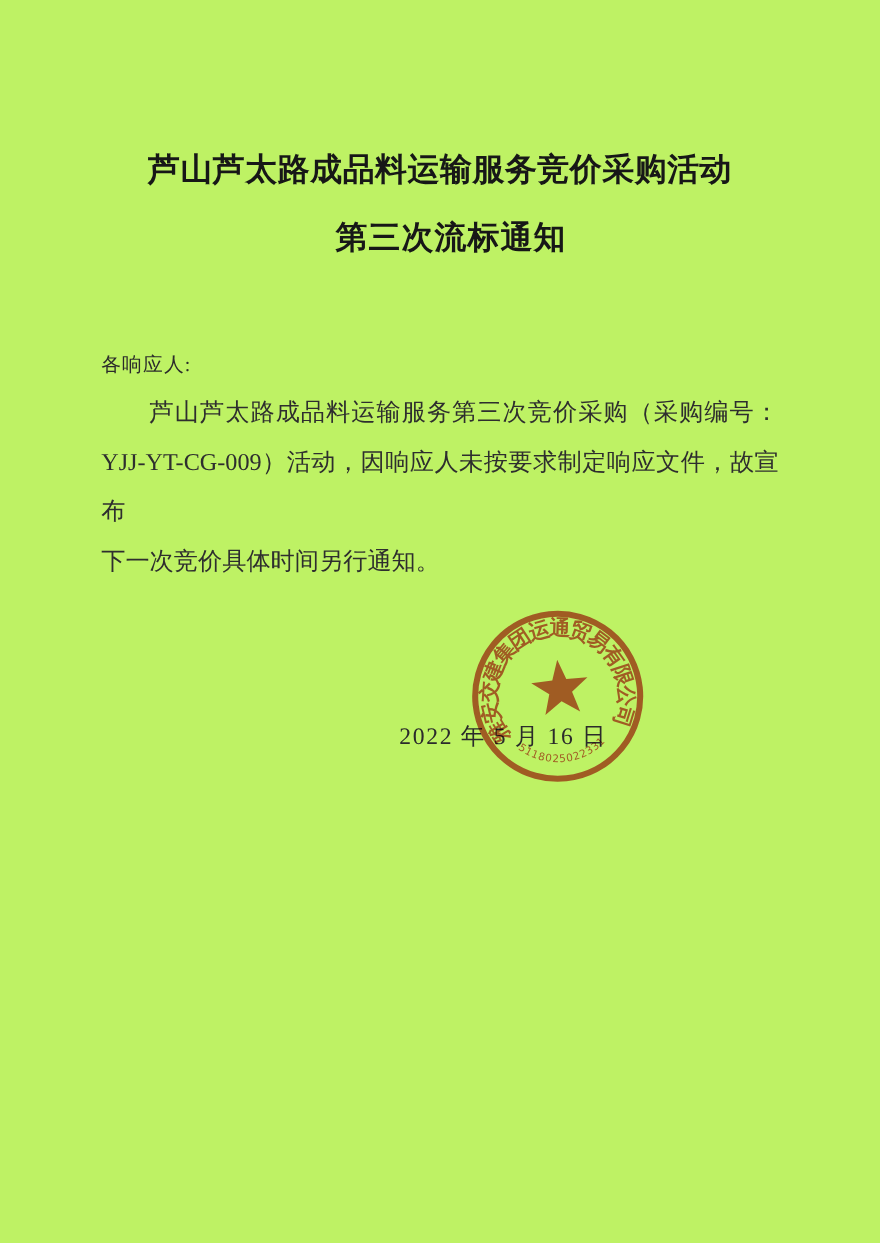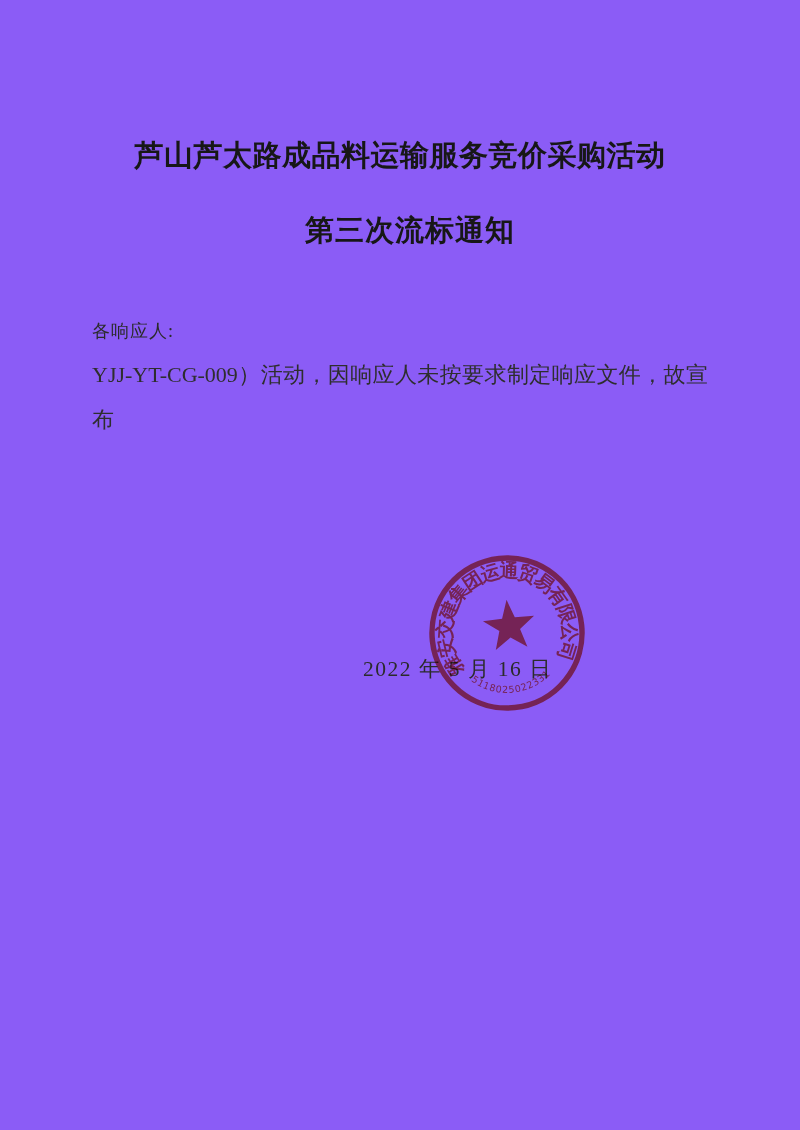--- a/index.html
+++ b/index.html
@@ -2,37 +2,37 @@
 <html><head>
 <meta charset="utf-8">
 <style>
   * { margin: 0; padding: 0; box-sizing: border-box; }
   html, body { background: #888; }
   .page {
     position: relative;
     width: 800px;
     height: 1130px;
     margin: 0 auto;
-    background: #8b5cf6;
+    background: #bef264;
     overflow: hidden;
     font-family: "Liberation Serif", "DejaVu Serif", serif;
     color: #2b2b2b;
     padding-left: 38px;
   }
   .title {
     position: absolute;
     left: 0; right: 0;
     text-align: center;
     font-weight: bold;
     color: #171717;
     font-size: 29px;
     line-height: 36px;
   }
   .title-1 { top: 137px; letter-spacing: 0.5px; }
-  .title-2 { top: 212px; letter-spacing: 1px; margin-left: 20px; }
+  .title-2 { top: 198px; letter-spacing: 1px; margin-left: 20px; }
   .salutation {
     position: absolute;
     left: 92px;
     top: 319px;
     font-size: 18px;
     letter-spacing: 1px;
   }
   .paragraph {
     position: absolute;
     left: 92px;
@@ -83,21 +83,23 @@
 <body>
 
 <div class="page">
 
   <div class="title title-1">芦山芦太路成品料运输服务竞价采购活动</div>
   <div class="title title-2">第三次流标通知</div>
 
   <div class="salutation">各响应人:</div>
 
   <div class="paragraph">
+    <div class="pline just indent">芦山芦太路成品料运输服务第三次竞价采购（采购编号：</div>
     <div class="pline just">YJJ-YT-CG-009）活动，因响应人未按要求制定响应文件，故宣布</div>
+    <div class="pline">下一次竞价具体时间另行通知。</div>
   </div>
 
 
   <div class="date-line">2022 年 5 月 16 日</div>
 
   <svg class="seal" viewBox="-80 -80 160 160" aria-hidden="true">
     <circle cx="0" cy="0" r="75" fill="none" stroke="#d24b42" stroke-width="5.5"></circle>
     <path id="arc-company" d="M -45.9 32.1 A 56 56 0 1 1 45.9 32.1" fill="none"></path>
     <path id="arc-number" d="M -42.4 42.4 A 60 60 0 0 0 42.4 42.4" fill="none"></path>
     <text class="company-arc" fill="#d24b42">

